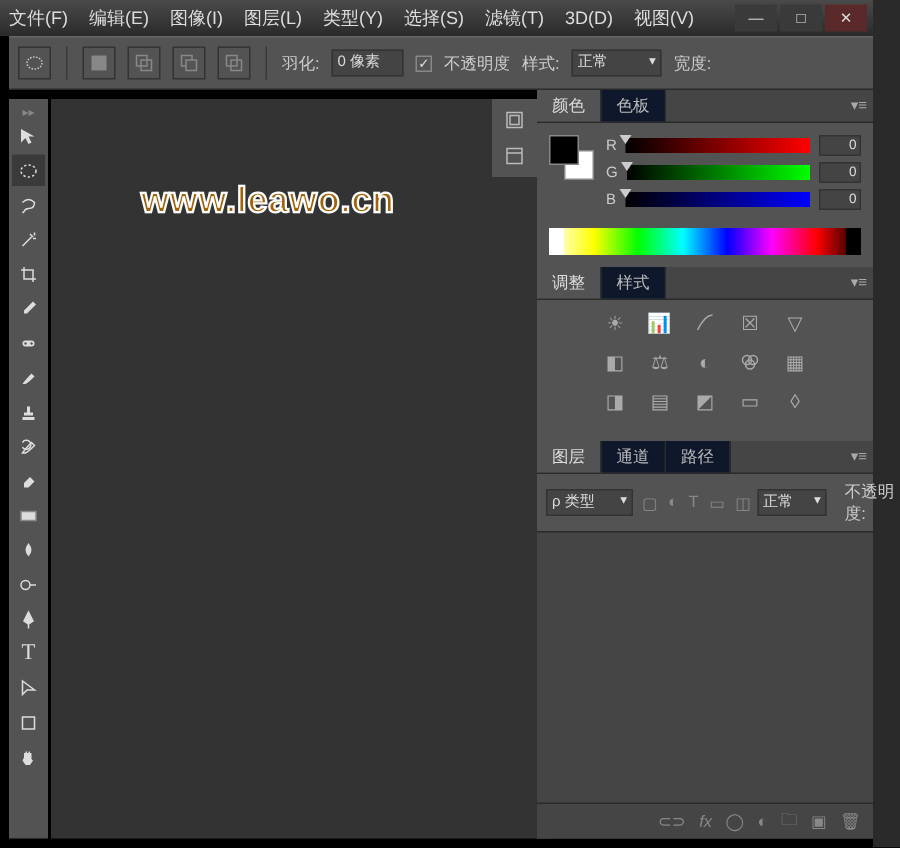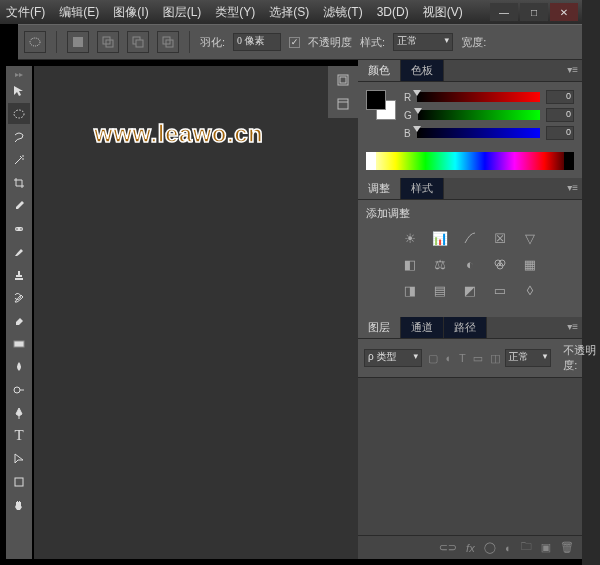--- a/index.html
+++ b/index.html
@@ -2,24 +2,24 @@
 <html><head>
 <meta charset="utf-8">
 <style>
 * { margin: 0; padding: 0; box-sizing: border-box; font-family: "Microsoft YaHei", sans-serif; user-select: none; }
 body { width: 600px; height: 565px; background: #000; overflow: hidden; position: relative; }
 .titlebar { height: 24px; background: linear-gradient(#4a4a4a, #2a2a2a); display: flex; align-items: center; justify-content: flex-end; padding: 0 4px; position: absolute; top: 0; right: 18px; left: 0; }
 .winbtn { width: 28px; height: 18px; margin-left: 2px; background: #3a3a3a; display: flex; align-items: center; justify-content: center; color: #ddd; font-size: 10px; }
 .winbtn.close { background: #5a2a2a; }
 .menubar { position: absolute; top: 0; left: 6px; height: 24px; display: flex; align-items: center; gap: 14px; color: #ddd; font-size: 12px; }
 .menubar span { cursor: default; }
-.optbar { position: absolute; top: 24px; left: 6px; right: 18px; height: 36px; background: #535353; border-top: 1px solid #666; border-bottom: 1px solid #2a2a2a; display: flex; align-items: center; padding: 0 6px; color: #ccc; font-size: 11px; gap: 8px; margin-left: 12px; }
+.optbar { position: absolute; top: 24px; left: 6px; right: 18px; height: 36px; background: #535353; border-top: 1px solid #666; border-bottom: 1px solid #2a2a2a; display: flex; align-items: center; padding: 0 6px; color: #ccc; font-size: 11px; gap: 8px; }
 .opt-icon { width: 22px; height: 22px; border: 1px solid #333; background: #535353; display: flex; align-items: center; justify-content: center; }
 .opt-sep { width: 1px; height: 22px; background: #3a3a3a; margin: 0 2px; }
-.opt-input { width: 48px; height: 18px; background: #444; border: 1px solid #333; color: #ddd; font-size: 10px; padding: 0 3px; font-family: Liberation Serif, serif; }
+.opt-input { width: 48px; height: 18px; background: #444; border: 1px solid #333; color: #ddd; font-size: 10px; padding: 0 3px; }
 .opt-select { width: 60px; height: 18px; background: #444; border: 1px solid #333; color: #ddd; font-size: 10px; padding: 0 3px; position: relative; }
 .opt-select::after { content: "▾"; position: absolute; right: 3px; top: 1px; font-size: 9px; }
 .chk { width: 11px; height: 11px; border: 1px solid #888; background: #555; display: inline-flex; align-items: center; justify-content: center; font-size: 9px; color: #ddd; }
 .toolbox { position: absolute; top: 66px; left: 6px; width: 26px; bottom: 6px; background: #535353; display: flex; flex-direction: column; align-items: center; padding-top: 4px; gap: 2px; }
 .tbx-head { width: 24px; height: 8px; display:flex; justify-content:center; color:#888; font-size:8px; }
 .tool { width: 22px; height: 21px; display: flex; align-items: center; justify-content: center; color: #ddd; font-size: 14px; position: relative; }
 .tool.sel { background: #3a3a3a; }
 .canvas { position: absolute; top: 66px; left: 34px; width: 334px; bottom: 6px; background: #333; }
 .watermark { position: absolute; top: 120px; left: 94px; font-size: 24px; font-weight: bold; color: #a16207; -webkit-text-stroke: 1.5px #fff; letter-spacing: 0.5px; }
 .panels { position: absolute; top: 60px; right: 18px; width: 224px; bottom: 6px; background: #535353; display: flex; flex-direction: column; }
@@ -275,21 +275,20 @@
     <div class="spectrum"></div>
   </div>
 
   <div>
     <div class="panel-tabs">
       <div class="tab active">调整</div>
       <div class="tab">样式</div>
       <div class="panel-menu">▾≡</div>
     </div>
     <div class="adjust-body">
-      <div class="adjust-title">添加调整</div>
       <div class="adj-row">
         <div class="adj-icon">☀</div>
         <div class="adj-icon">📊</div>
         <div class="adj-icon">
             <svg width="14" height="14">
               <path d="M2 12 Q7 2 12 2" stroke="#aaa" fill="none"></path>
             </svg>
           </div>
         <div class="adj-icon">☒</div>
         <div class="adj-icon">▽</div>

